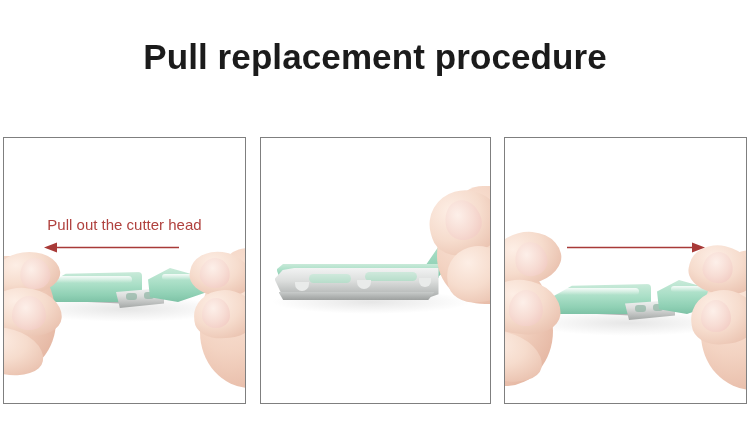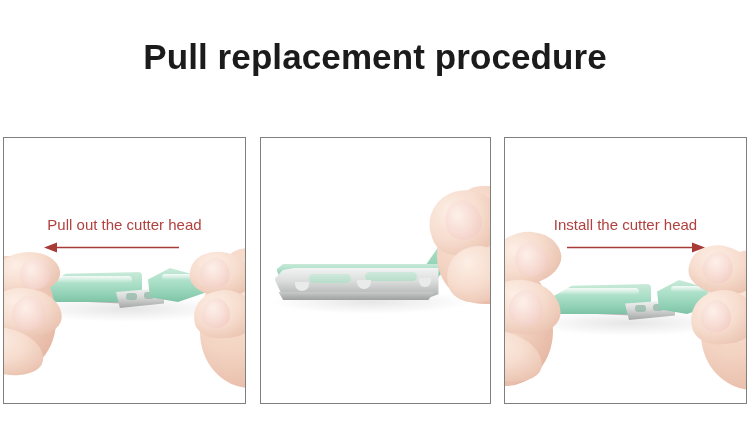--- a/index.html
+++ b/index.html
@@ -240,21 +240,20 @@
              border-radius:0 0 8px 8px; background:#e9ebea;"></div>
         <div style="position:absolute; left:158px; top:140px; width:12px; height:9px;
              border-radius:0 0 8px 8px; background:#e9ebea;"></div>
       </div>
 
     </div>
   </div>
 
   <div class="panel panel-3">
 
-    <div class="caption">Install the cutter head</div>
 
     <svg class="arrow" width="243" height="16" viewBox="0 0 243 16" style="left:0;">
       <line x1="62" y1="8.5" x2="192" y2="8.5" stroke="#a83a38" stroke-width="1.6"></line>
       <polygon points="200,8.5 187,3.4 187,13.6" fill="#a83a38"></polygon>
     </svg>
 
     <div class="scene">
 
       <div class="shadow-soft" style="left:24px; top:172px; width:200px; height:26px;"></div>
 

